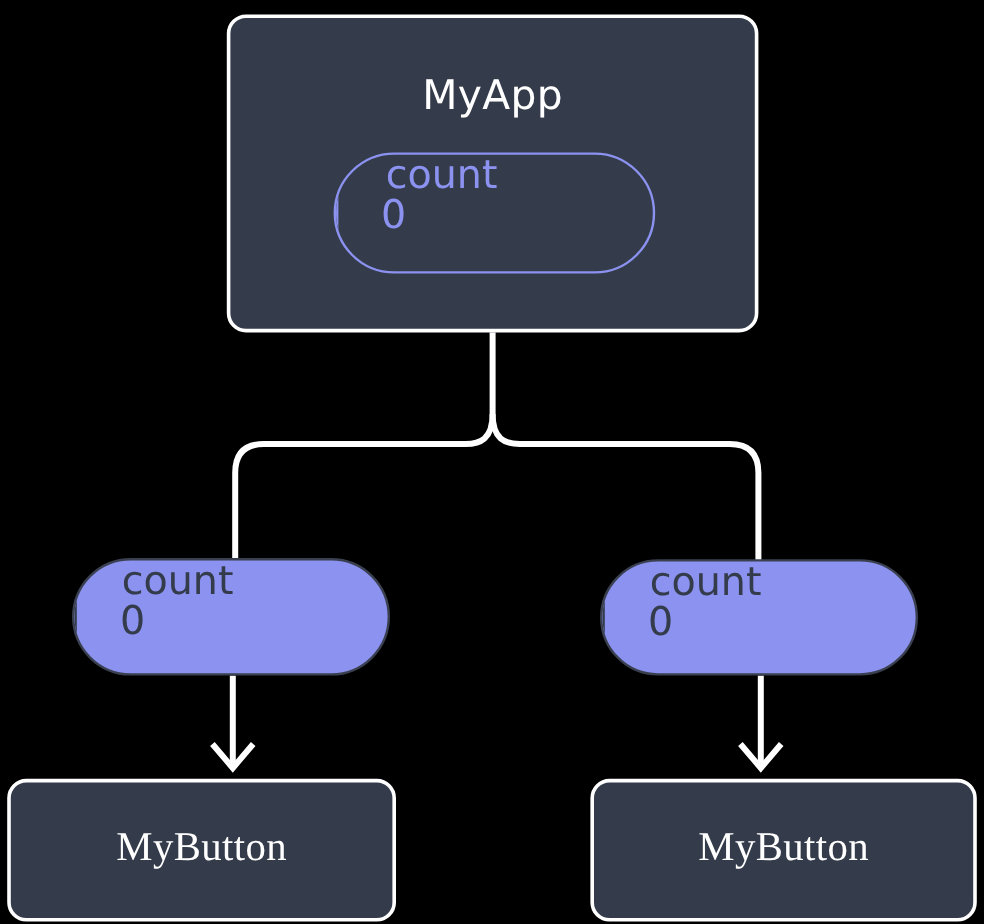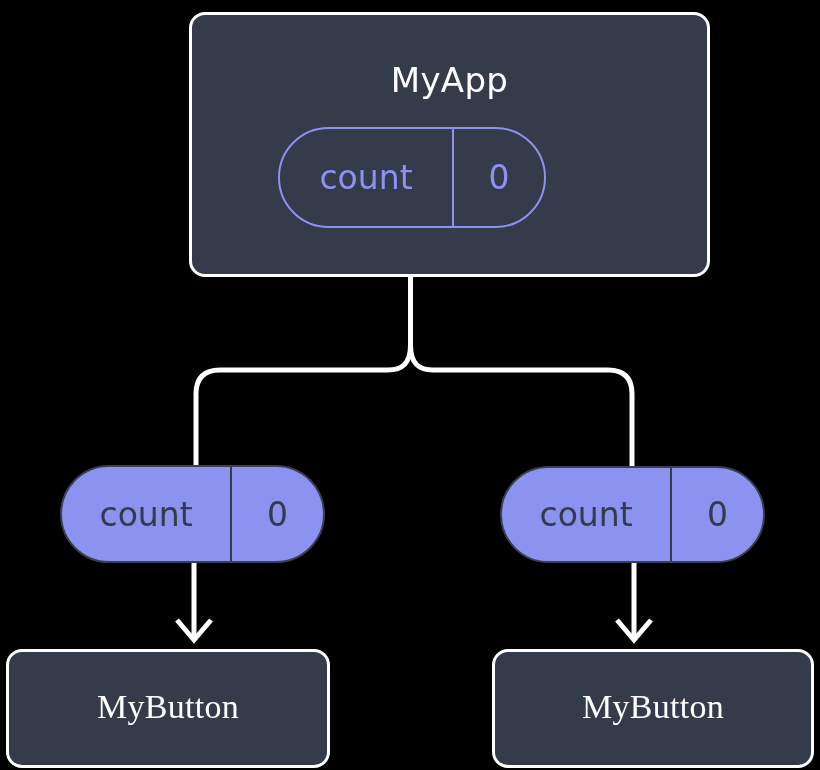--- a/index.html
+++ b/index.html
@@ -45,21 +45,21 @@
     font-size: 34px;
     font-weight: 400;
     letter-spacing: 0.3px;
     line-height: 1;
     white-space: nowrap;
   }
 
   #box-myapp {
     left: 189px;
     top: 12px;
-    width: 521px;
+    width: 443px;
     height: 265px;
     padding-top: 48px;
   }
 
   .leaf-box {
     justify-content: center;
     font-family: Liberation Serif, serif;
   }
   #box-mybutton-left {
     left: 6px;
@@ -79,20 +79,21 @@
   }
 
   
   .state-pill {
     position: absolute;
     box-sizing: border-box;
     display: flex;
     align-items: stretch;
     border-radius: 999px;
     overflow: hidden;
+    flex-direction: column;
   }
   .pill-key,
   .pill-value {
     display: flex;
     align-items: center;
     justify-content: center;
     line-height: 1;
     white-space: nowrap;
   }
 

